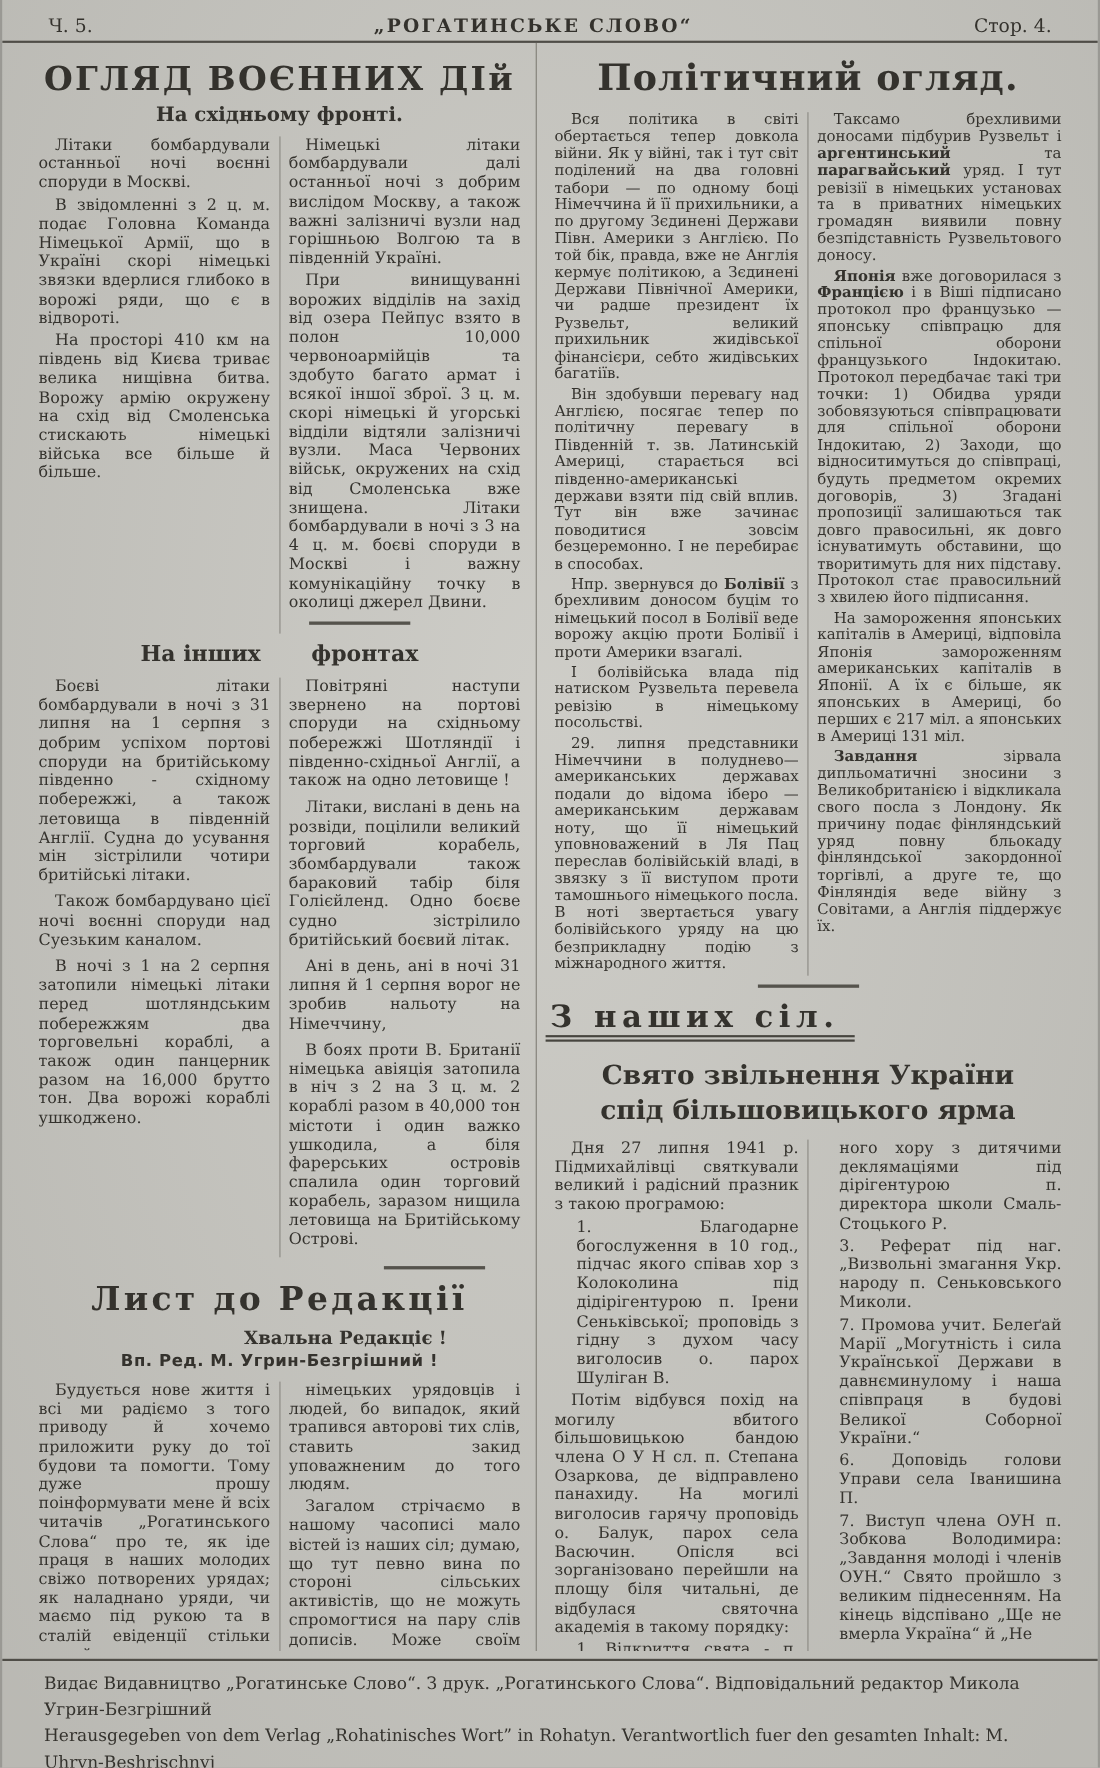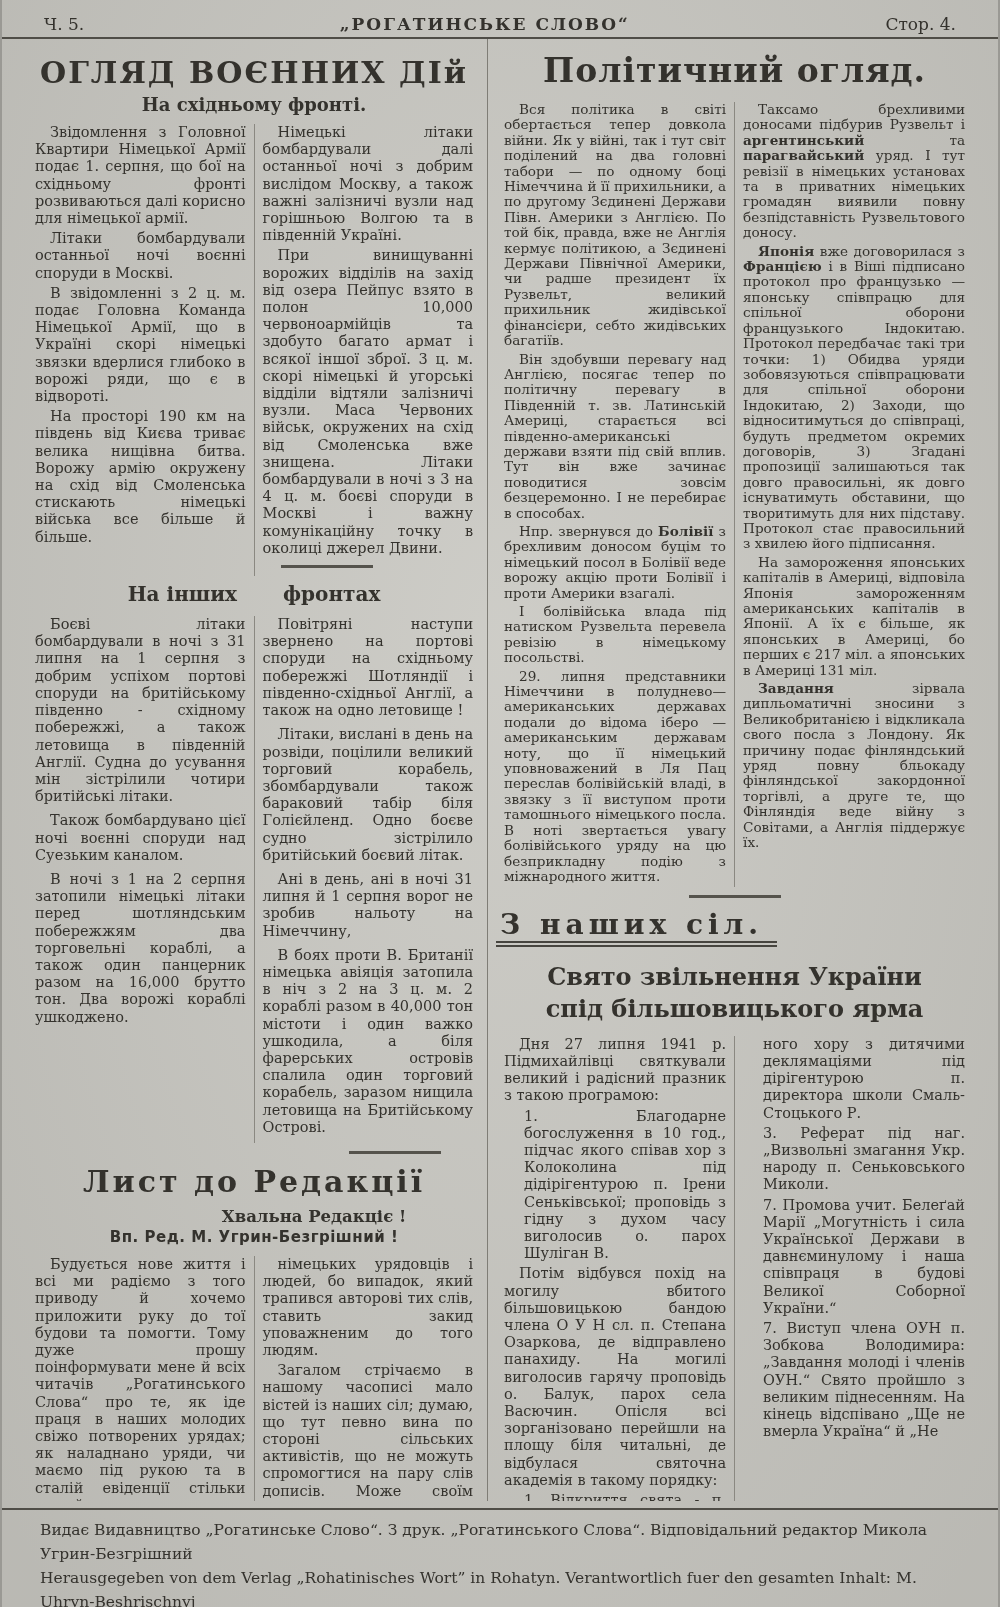--- a/index.html
+++ b/index.html
@@ -73,24 +73,23 @@
 
   <div class="content">
 
     <div class="half half-left">
 
       <div>
         <div class="h1-mil">ОГЛЯД ВОЄННИХ ДІй</div>
         <div class="h2-east">На східньому фронті.</div>
         <div class="cols">
           <div class="col">
-            <p class="b">Звідомлення з Головної Квартири Німецької Армії подає 1. серпня, що бої на східньому фронті розвиваються далі корисно для німецької армії.</p>
             <p class="b">Літаки бомбардували останньої ночі воєнні споруди в Москві.</p>
             <p class="b">В звідомленні з 2 ц. м. подає Головна Команда Німецької Армії, що в Україні скорі німецькі звязки вдерлися глибоко в ворожі ряди, що є в відвороті.</p>
-            <p class="b">На просторі 190 км на південь від Києва триває велика нищівна битва. Ворожу армію окружену на схід від Смоленська стискають німецькі війська все більше й більше.</p>
+            <p class="b">На просторі 410 км на південь від Києва триває велика нищівна битва. Ворожу армію окружену на схід від Смоленська стискають німецькі війська все більше й більше.</p>
           </div>
           <div class="col">
             <p class="b">Німецькі літаки бомбардували далі останньої ночі з добрим вислідом Москву, а також важні залізничі вузли над горішньою Волгою та в південній Україні.</p>
             <p class="b">При винищуванні ворожих відділів на захід від озера Пейпус взято в полон 10,000 червоноармійців та здобуто багато армат і всякої іншої зброї. 3 ц. м. скорі німецькі й угорські відділи відтяли залізничі вузли. Маса Червоних військ, окружених на схід від Смоленська вже знищена. Літаки бомбардували в ночі з 3 на 4 ц. м. боєві споруди в Москві і важну комунікаційну точку в околиці джерел Двини.</p>
             <div class="divider" style="margin-left:18px;"></div>
           </div>
         </div>
       </div>
 
       <div>
@@ -170,20 +169,21 @@
             <p class="b">Дня 27 липня 1941 р. Підмихайлівці святкували великий і радісний празник з такою програмою:</p>
             <p class="b item">1.  Благодарне богослуження в 10 год., підчас якого співав хор з Колоколина під дідірігентурою п. Ірени Сеньківської; проповідь з гідну з духом часу виголосив о. парох Шуліган В.</p>
             <p class="b">Потім відбувся похід на могилу вбитого більшовицькою бандою члена  О У Н  сл. п. Степана Озаркова, де відправлено панахиду. На могилі виголосив гарячу проповідь о. Балук, парох села Васючин. Опісля всі зорганізовано перейшли на площу біля читальні, де відбулася святочна академія в такому порядку:</p>
             <p class="b item">1.  Відкриття свята - п. Дмитрів Іван, голова святочної Комісії.</p>
 
           </div>
           <div class="col">
             <p class="b item" style="text-indent:0;margin-left:20px;">ного хору з дитячими деклямаціями під дірігентурою п. директора школи Смаль-Стоцького Р.</p>
             <p class="b item">3.  Реферат під наг. „Визвольні змагання Укр. народу п. Сеньковського Миколи.</p>
             <p class="b item">7.  Промова учит. Белеґай Марії „Могутність і сила Української Держави в давнєминулому і наша співпраця в будові Великої Соборної України.“</p>
+            <p class="b item">6.  Доповідь голови Управи села Іванишина П.</p>
             <p class="b item">7.  Виступ члена ОУН п. Зобкова Володимира: „Завдання молоді і членів ОУН.“ Свято пройшло з великим піднесенням. На кінець відспівано „Ще не вмерла Україна“ й „Не</p>
 
           </div>
         </div>
       </div>
 
     </div>
   </div>
 
   <div class="ftr">

